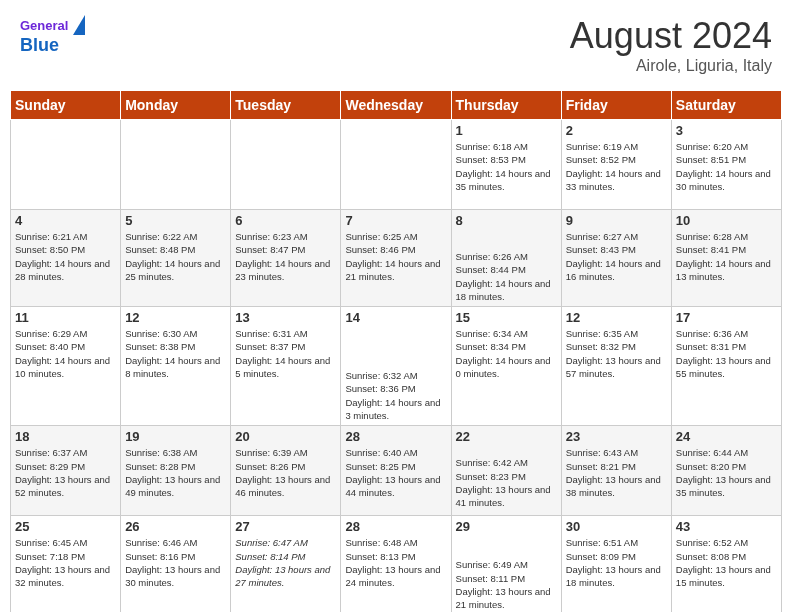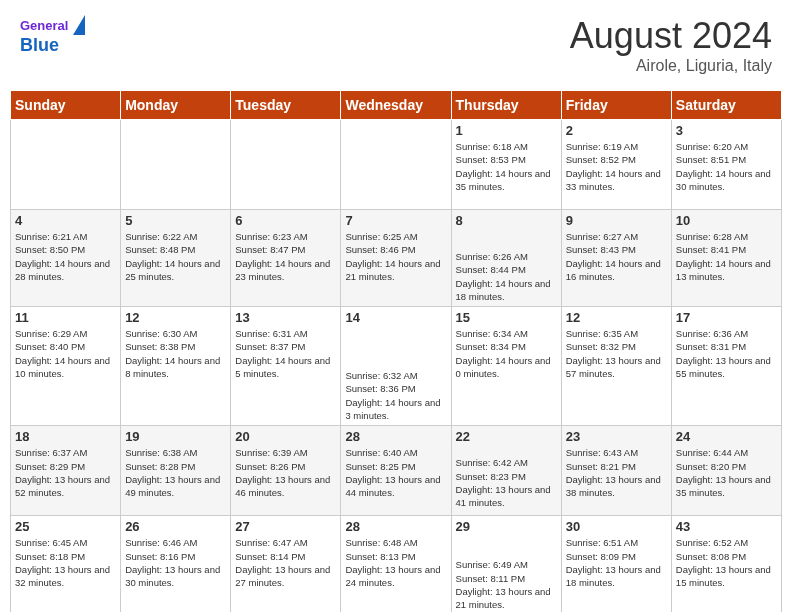--- a/index.html
+++ b/index.html
@@ -286,32 +286,32 @@
           <div class="day-num">24</div>
           <div class="day-info" style="white-space: pre-line;">Sunrise: 6:44 AM
 Sunset: 8:20 PM
 Daylight: 13 hours and 35 minutes.</div>
         </td>
       </tr>
       <tr>
         <td>
           <div class="day-num">25</div>
           <div class="day-info" style="white-space: pre-line;">Sunrise: 6:45 AM
-Sunset: 8:18 PM
+Sunset: 7:18 PM
 Daylight: 13 hours and 32 minutes.</div>
         </td>
         <td>
           <div class="day-num">26</div>
           <div class="day-info" style="white-space: pre-line;">Sunrise: 6:46 AM
 Sunset: 8:16 PM
 Daylight: 13 hours and 30 minutes.</div>
         </td>
         <td>
           <div class="day-num">27</div>
-          <div class="day-info" style="white-space: pre-line;">Sunrise: 6:47 AM
+          <div class="day-info" style="white-space: pre-line; font-style: italic;">Sunrise: 6:47 AM
 Sunset: 8:14 PM
 Daylight: 13 hours and 27 minutes.</div>
         </td>
         <td>
           <div class="day-num">28</div>
           <div class="day-info" style="white-space: pre-line;">Sunrise: 6:48 AM
 Sunset: 8:13 PM
 Daylight: 13 hours and 24 minutes.</div>
         </td>
         <td>

